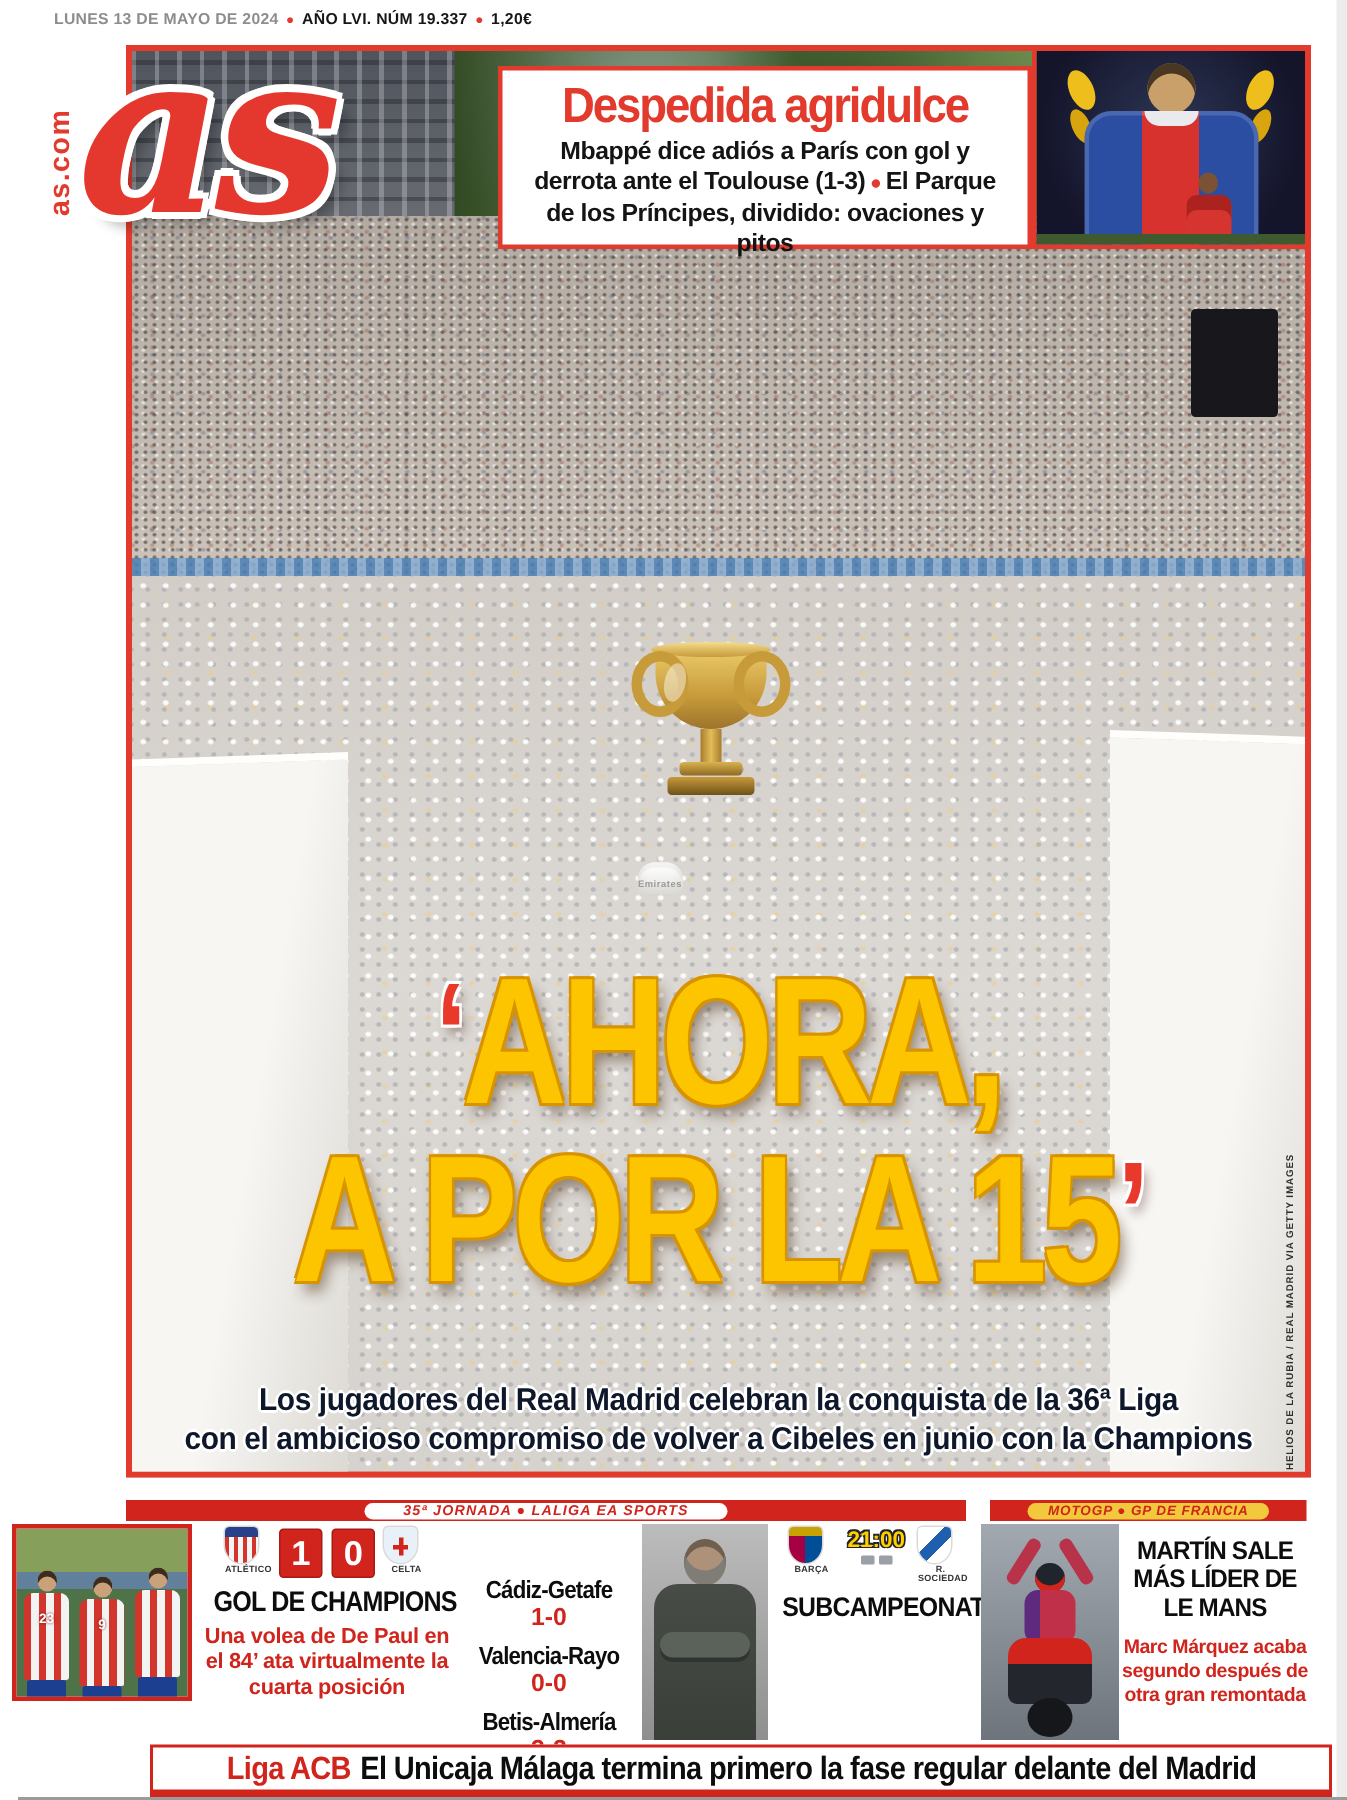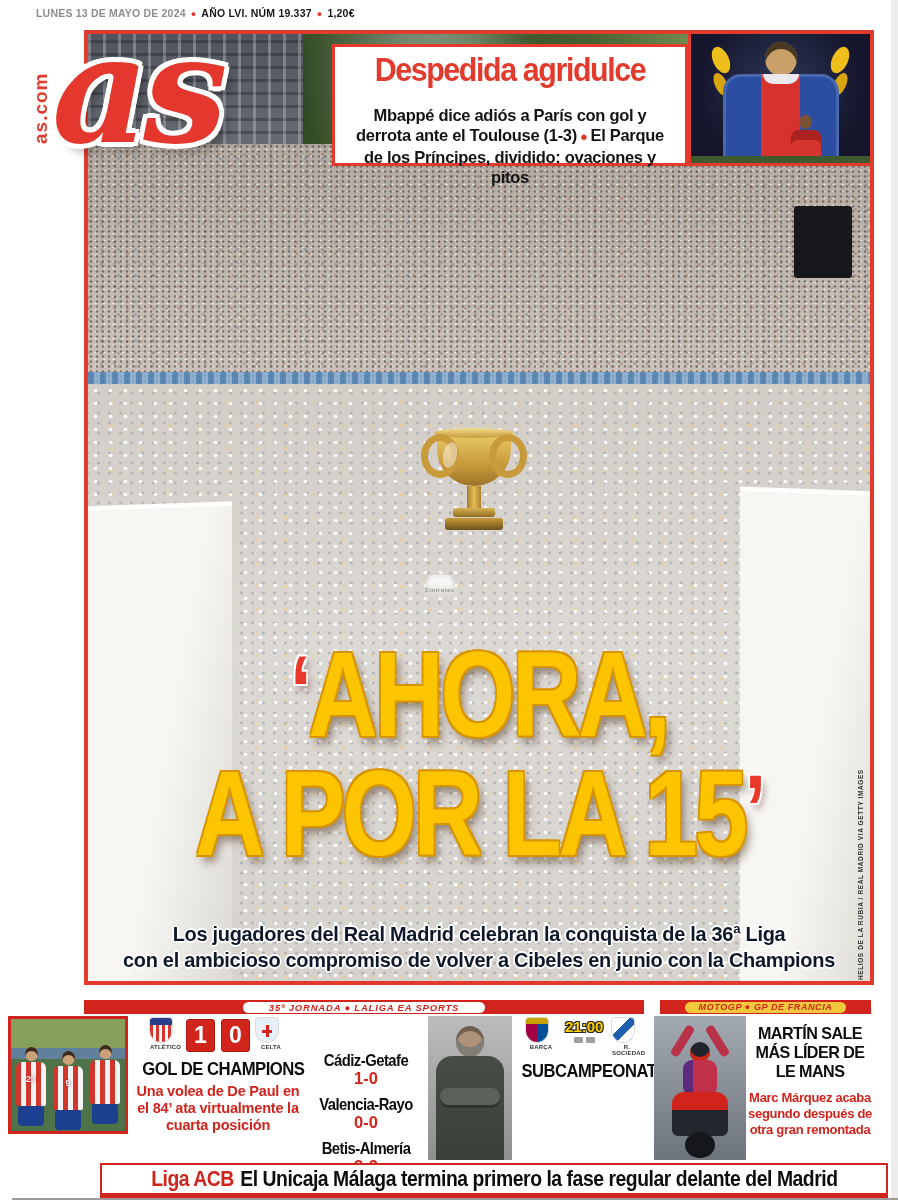--- a/index.html
+++ b/index.html
@@ -107,21 +107,21 @@
 
   
   #credit{position:absolute;left:857px;top:660px;height:320px;z-index:31;
       writing-mode:vertical-rl;transform:rotate(180deg);
       font-size:6.5px;font-weight:700;color:#2e2e2e;letter-spacing:.6px;}
 
   
   #topstory{position:absolute;left:332px;top:44px;width:356px;height:122px;box-sizing:border-box;z-index:24;
       background:#fff;border:3px solid #e23b2e;padding:5px 10px 0;text-align:center;box-shadow:0 0 0 1px #fff inset;}
   #topstory h2{margin:0;color:#e23b2e;font-size:33px;line-height:36px;font-weight:900;letter-spacing:-1.5px;transform:scaleX(.92);}
-  #topstory p{margin:17px 0 0;color:#141414;font-size:16.5px;line-height:20px;font-weight:800;letter-spacing:-.3px;}
+  #topstory p{margin:3px 0 0;color:#141414;font-size:16.5px;line-height:20px;font-weight:800;letter-spacing:-.3px;}
   #topstory .dot{color:#e23b2e;font-size:13px;margin:0 3px;}
 
   
   #banner{position:absolute;right:0;top:0;width:182px;height:132px;z-index:10;overflow:hidden;
       border-left:3px solid #e23b2e;border-bottom:3px solid #e23b2e;box-sizing:border-box;
       background:radial-gradient(circle at 50% 42%, #2d3756, #14142a 75%);}
   .laurel{position:absolute;width:16px;height:28px;background:#eebf1c;border-radius:50%;}
   #laurel-left{left:22px;top:12px;transform:rotate(-24deg);
       box-shadow:-10px 22px 0 -2px #d9a50e,3px 42px 0 -1px #eebf1c,-16px 60px 0 -3px #c8920b,2px 82px 0 -2px #e0ad12,-20px 96px 0 -4px #d9a50e;}
   #laurel-right{right:22px;top:12px;transform:rotate(24deg);
@@ -146,21 +146,21 @@
   #kicker-motogp{left:660px;top:1000px;width:211px;background:#d0241c;}
   #kicker-motogp span{background:#f2c93c;color:#d0241c;border-radius:7px;padding:0 14px;height:11px;line-height:11px;
       font-size:9px;font-weight:900;font-style:italic;letter-spacing:.6px;}
 
   
   #atleti-photo{position:absolute;left:8px;top:1016px;width:120px;height:118px;box-sizing:border-box;
       border:3px solid #d0241c;overflow:hidden;z-index:11;
       background:linear-gradient(180deg,#86a05c 0 26%,#61809b 26% 36%,#4e7348 36%);}
   .atl-fig{position:absolute;bottom:0;width:32px;height:84px;}
   .atl-fig .h{width:13px;height:14px;border-radius:50%;margin:0 auto;background:#caa27a;box-shadow:inset 0 4px 0 rgba(25,15,8,.8);}
-  .atl-fig .t{position:relative;width:30px;height:44px;margin:1px auto 0;border-radius:6px 6px 2px 2px;
+  .atl-fig .t{position:relative;width:30px;height:58px;margin:1px auto 0;border-radius:6px 6px 2px 2px;
       background:repeating-linear-gradient(90deg,#d2352c 0 5px,#f3f3f3 5px 10px);}
   .atl-fig .t .num{position:absolute;left:0;right:0;top:12px;text-align:center;font-size:9px;font-weight:800;color:#fff;
       text-shadow:0 0 2px rgba(120,0,0,.9);}
   .atl-fig .s{width:26px;height:20px;margin:0 auto;background:#1c3f8f;border-radius:2px 2px 4px 4px;}
 
   #scorepanel{position:absolute;left:132px;top:1018px;width:172px;z-index:11;text-align:center;}
   #crestrow{display:flex;align-items:flex-start;justify-content:center;gap:6px;}
   .crestcol{display:flex;flex-direction:column;width:30px;}
   .crest{width:22px;height:24px;border-radius:3px 3px 50% 50%;box-shadow:0 0 0 1px rgba(0,0,0,.15);}
   #crest-atm{background:linear-gradient(180deg,#28408c 0 28%, transparent 28%),

